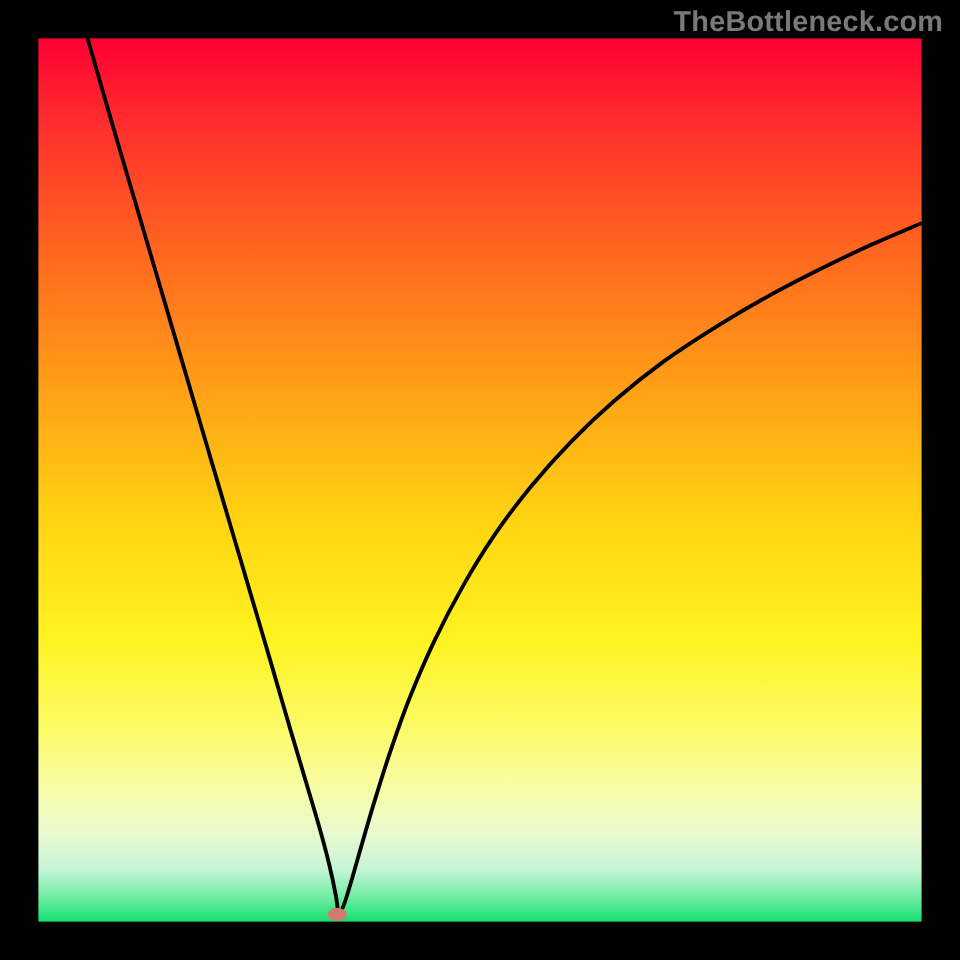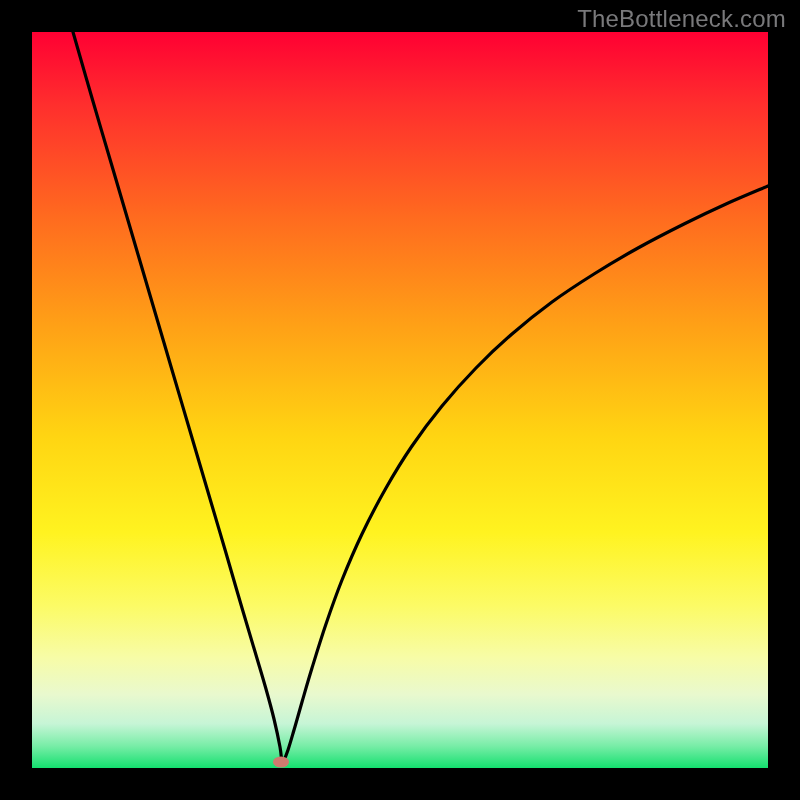--- a/index.html
+++ b/index.html
@@ -44,21 +44,21 @@
     background: #cf7b6f;
     border-radius: 50%;
     transform: translate(-50%, -50%);
   }
   #watermark {
     position: absolute;
     top: 5px;
     right: 14px;
     color: #79797b;
     font-size: 24px;
-    font-weight: 400;
+    font-weight: 700;
     letter-spacing: 0.2px;
     user-select: none;
     margin-left: 22px;
   }
 </style>
 </head>
 <body>
 
 <div id="frame">
   <svg id="curve" width="736" height="736" viewBox="0 0 736 736">

